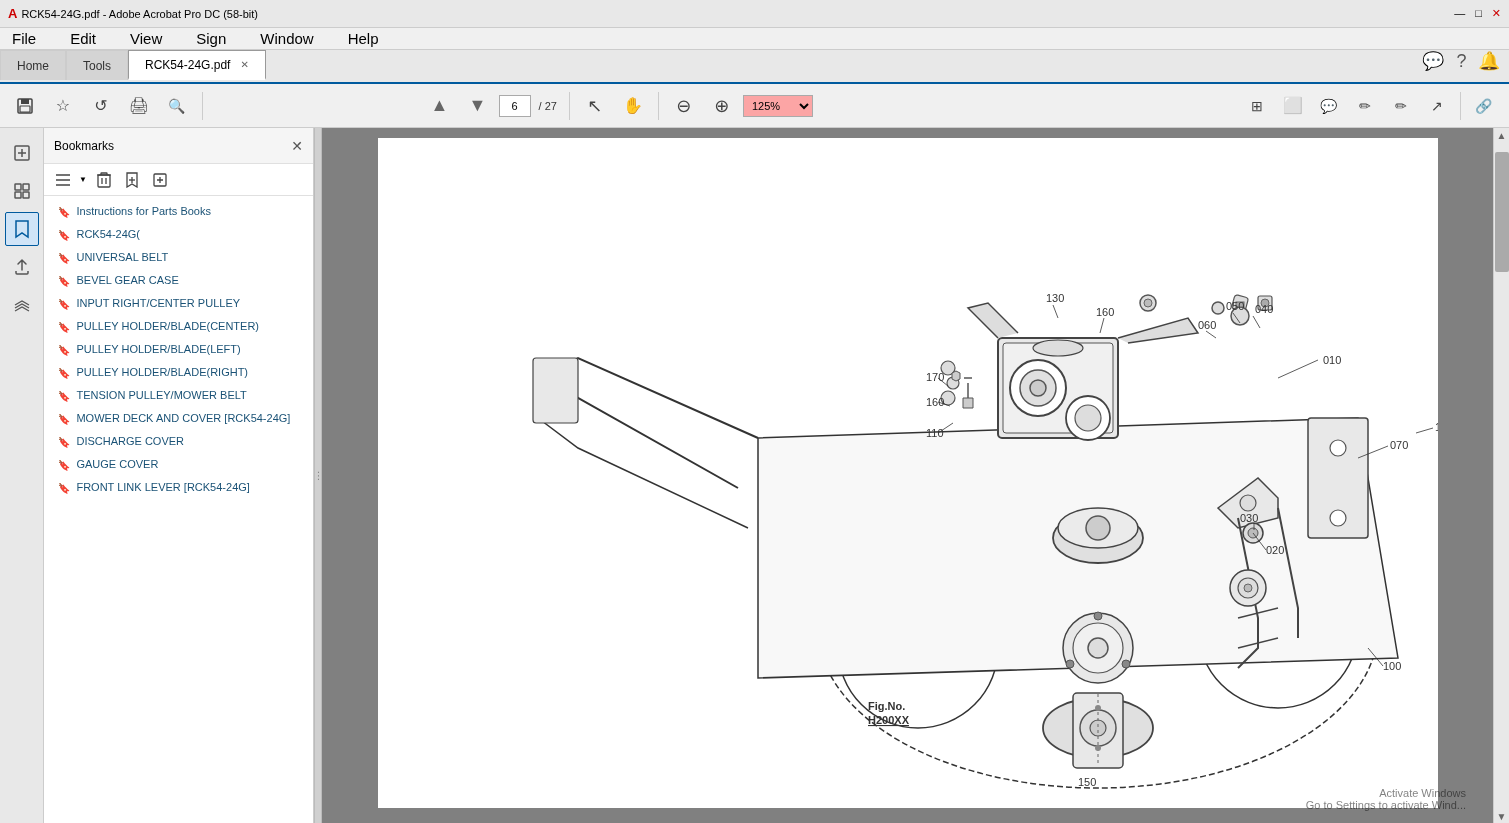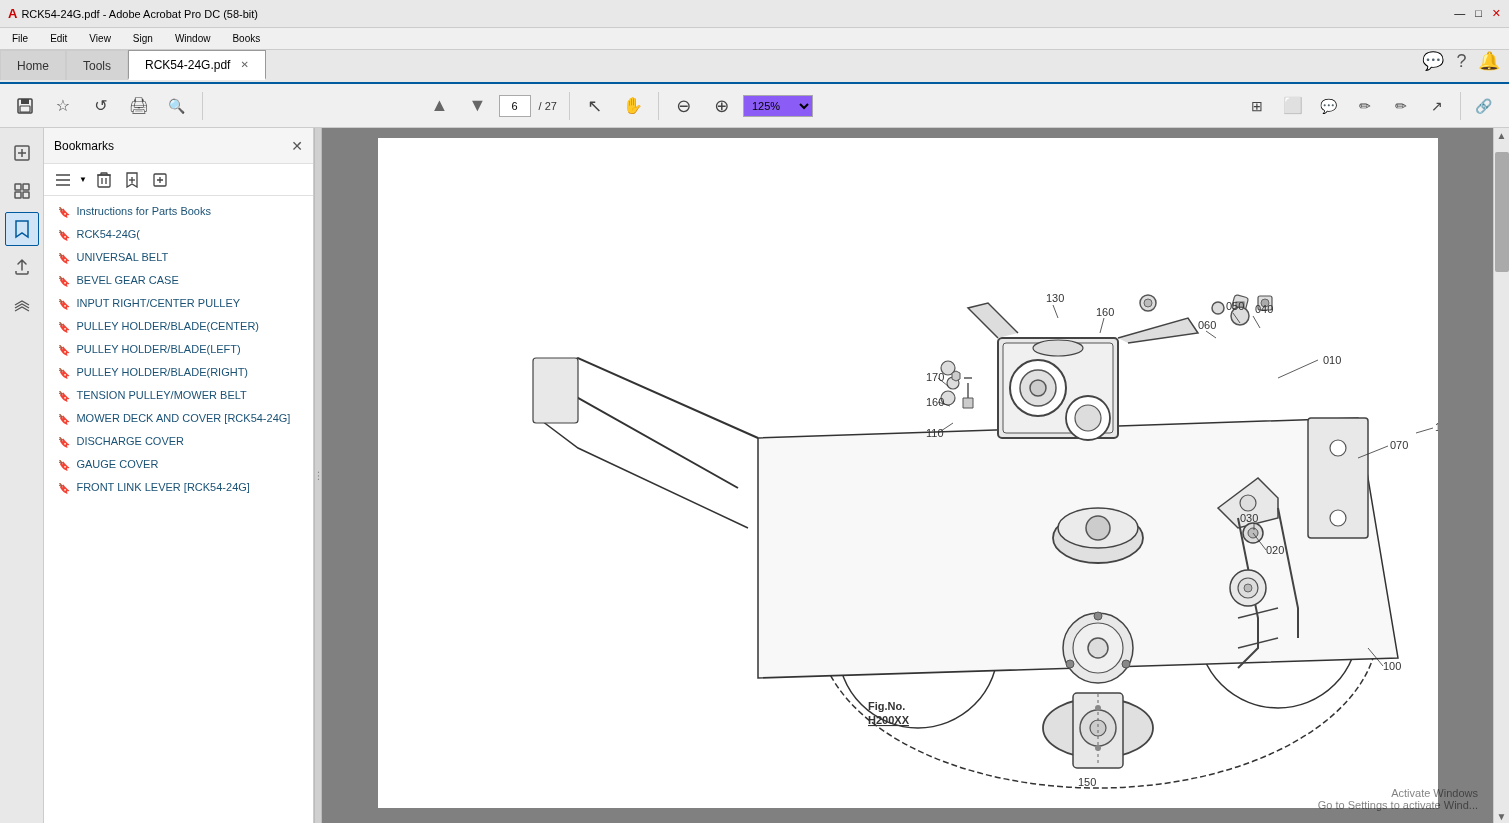--- a/index.html
+++ b/index.html
@@ -22,22 +22,22 @@
     .title-bar-right span { cursor: pointer; }
 
     
     .menu-bar {
       height: 22px;
       background: #f0f0f0;
       display: flex;
       align-items: center;
       padding: 0 4px;
       border-bottom: 1px solid #ccc;
-      gap: 6px;
-      font-size: 10px;
+      gap: 18px;
+      font-size: 15px;
     }
     .menu-item {
       padding: 2px 8px;
       cursor: pointer;
       color: #000;
     }
 
     
     .tab-bar {
       height: 34px;
@@ -105,21 +105,21 @@
       border: 1px solid #aaa;
       font-size: 11px;
       background: #fff;
     }
     .page-total { font-size: 11px; color: #333; padding: 0 4px; }
     .zoom-select {
       width: 70px;
       height: 22px;
       font-size: 11px;
       border: 1px solid #aaa;
-      background: #8b5cf6;
+      background: #fca5a5;
       padding: 0 4px;
     }
 
     
     .main-layout {
       display: flex;
       height: calc(823px - 28px - 22px - 34px - 44px);
       
       height: 695px;
     }
@@ -249,21 +249,21 @@
       background: #aaa;
       border-radius: 2px;
       margin-top: 10px;
       height: 120px;
     }
 
     
     .activate-windows {
       position: absolute;
       bottom: 12px;
-      right: 15px;
+      right: 27px;
       font-size: 11px;
       color: rgba(0,0,0,0.5);
       text-align: right;
     }
 
     
     .resize-handle {
       width: 8px;
       background: #d0d0d0;
       border-left: 1px solid #bbb;
@@ -290,21 +290,21 @@
     <span style="color:#c00;">✕</span>
   </div>
 </div>
 
 <div class="menu-bar">
   <span class="menu-item">File</span>
   <span class="menu-item">Edit</span>
   <span class="menu-item">View</span>
   <span class="menu-item">Sign</span>
   <span class="menu-item">Window</span>
-  <span class="menu-item">Books</span>
+  <span class="menu-item">Help</span>
 </div>
 
 <div class="tab-bar">
   <div class="tab">
     <span>Home</span>
   </div>
   <div class="tab">
     <span>Tools</span>
   </div>
   <div class="tab active">

